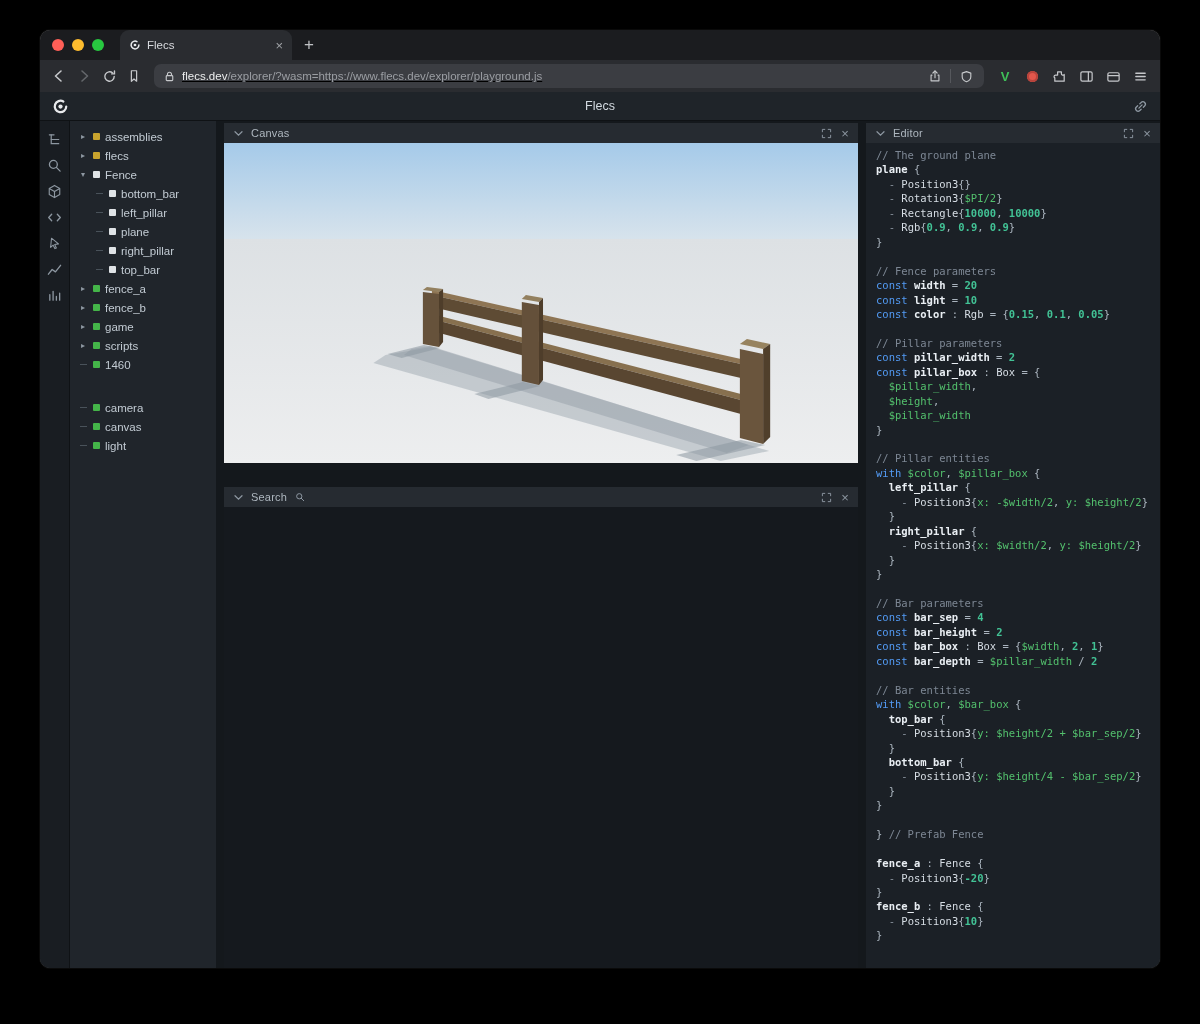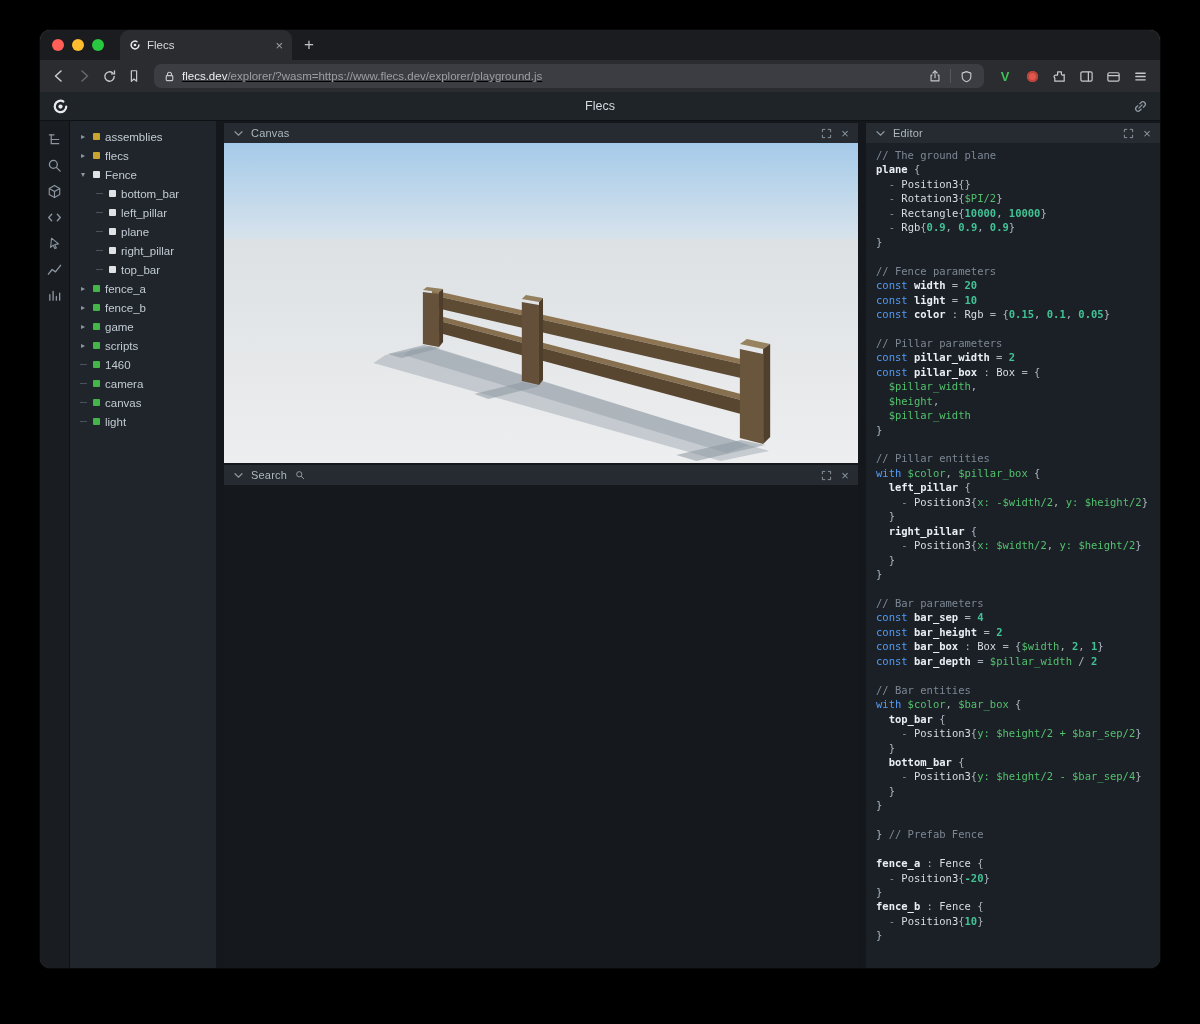--- a/index.html
+++ b/index.html
@@ -58,21 +58,21 @@
                 padding:0 7px; color:#aeb7bf; font-size:11px; flex:none; }
   .panel-title { letter-spacing:.2px; }
   .head-spacer { flex:1; }
   .head-ic { display:flex; align-items:center; justify-content:center; width:14px; height:14px; }
   .head-ic svg { stroke:#8d97a1; }
   .close-x { color:#8d97a1; font-size:13px; line-height:1; width:12px; text-align:center; }
 
   .canvas-body { height:320px; background:#e9ebec; }
   svg.scene { width:100%; height:100%; display:block; }
 
-  .search-panel { margin-top:2px; flex:1; display:flex; flex-direction:column; min-height:0; }
+  .search-panel { margin-top:24px; flex:1; display:flex; flex-direction:column; min-height:0; }
   .search-body { flex:1; background:#15191e; }
 
   .editor-col { width:294px; flex:none; display:flex; flex-direction:column; padding-top:2px; }
   .code-area { flex:1; background:#1b2026; padding:5px 0 0 10px; overflow:hidden;
                font-family:"DejaVu Sans Mono", monospace; font-size:10.5px; line-height:14.45px; }
   .code-line { white-space:pre; min-height:14.45px; }
 
   .tok-c { color:#7d8794; }
   .tok-k { color:#539bf5; }
   .tok-v { color:#53c06d; }
@@ -300,21 +300,21 @@
         <div class="tree-row" style="padding-left: 8px;">
           <span class="tree-arrow right">▸</span>
           <span class="tree-square" style="background: rgb(68, 181, 73);"></span>
           <span class="tree-label">scripts</span>
         </div>
         <div class="tree-row" style="padding-left: 8px;">
           <span class="tree-arrow none"></span>
           <span class="tree-square" style="background: rgb(68, 181, 73);"></span>
           <span class="tree-label">1460</span>
         </div>
-        <div class="tree-row" style="padding-left: 8px;">
+        <div class="tree-row" style="padding-left: 8px; margin-top: 24px;">
           <span class="tree-arrow none"></span>
           <span class="tree-square" style="background: rgb(68, 181, 73);"></span>
           <span class="tree-label">camera</span>
         </div>
         <div class="tree-row" style="padding-left: 8px;">
           <span class="tree-arrow none"></span>
           <span class="tree-square" style="background: rgb(68, 181, 73);"></span>
           <span class="tree-label">canvas</span>
         </div>
         <div class="tree-row" style="padding-left: 8px;">
@@ -469,21 +469,21 @@
           <div class="code-line"><span class="tok-k">const </span><span class="tok-i">bar_height</span><span class="tok-p"> = </span><span class="tok-n">2</span></div>
           <div class="code-line"><span class="tok-k">const </span><span class="tok-i">bar_box</span><span class="tok-p"> : </span><span class="tok-t">Box</span><span class="tok-p"> = {</span><span class="tok-v">$width</span><span class="tok-p">, </span><span class="tok-n">2</span><span class="tok-p">, </span><span class="tok-n">1</span><span class="tok-p">}</span></div>
           <div class="code-line"><span class="tok-k">const </span><span class="tok-i">bar_depth</span><span class="tok-p"> = </span><span class="tok-v">$pillar_width</span><span class="tok-p"> / </span><span class="tok-n">2</span></div>
           <div class="code-line"></div>
           <div class="code-line"><span class="tok-c">// Bar entities</span></div>
           <div class="code-line"><span class="tok-k">with </span><span class="tok-v">$color</span><span class="tok-p">, </span><span class="tok-v">$bar_box</span><span class="tok-p"> {</span></div>
           <div class="code-line"><span class="tok-p">  </span><span class="tok-i">top_bar</span><span class="tok-p"> {</span></div>
           <div class="code-line"><span class="tok-p">    </span><span class="tok-d">- </span><span class="tok-t">Position3</span><span class="tok-p">{</span><span class="tok-v">y:</span><span class="tok-p"> </span><span class="tok-v">$height/2 + $bar_sep/2</span><span class="tok-p">}</span></div>
           <div class="code-line"><span class="tok-p">  }</span></div>
           <div class="code-line"><span class="tok-p">  </span><span class="tok-i">bottom_bar</span><span class="tok-p"> {</span></div>
-          <div class="code-line"><span class="tok-p">    </span><span class="tok-d">- </span><span class="tok-t">Position3</span><span class="tok-p">{</span><span class="tok-v">y:</span><span class="tok-p"> </span><span class="tok-v">$height/2 - $bar_sep/4</span><span class="tok-p">}</span></div>
+          <div class="code-line"><span class="tok-p">    </span><span class="tok-d">- </span><span class="tok-t">Position3</span><span class="tok-p">{</span><span class="tok-v">y:</span><span class="tok-p"> </span><span class="tok-v">$height/4 - $bar_sep/2</span><span class="tok-p">}</span></div>
           <div class="code-line"><span class="tok-p">  }</span></div>
           <div class="code-line"><span class="tok-p">}</span></div>
           <div class="code-line"></div>
           <div class="code-line"><span class="tok-p">} </span><span class="tok-c">// Prefab Fence</span></div>
           <div class="code-line"></div>
           <div class="code-line"><span class="tok-i">fence_a</span><span class="tok-p"> : </span><span class="tok-t">Fence</span><span class="tok-p"> {</span></div>
           <div class="code-line"><span class="tok-p">  </span><span class="tok-d">- </span><span class="tok-t">Position3</span><span class="tok-p">{</span><span class="tok-n">-20</span><span class="tok-p">}</span></div>
           <div class="code-line"><span class="tok-p">}</span></div>
           <div class="code-line"><span class="tok-i">fence_b</span><span class="tok-p"> : </span><span class="tok-t">Fence</span><span class="tok-p"> {</span></div>
           <div class="code-line"><span class="tok-p">  </span><span class="tok-d">- </span><span class="tok-t">Position3</span><span class="tok-p">{</span><span class="tok-n">10</span><span class="tok-p">}</span></div>

